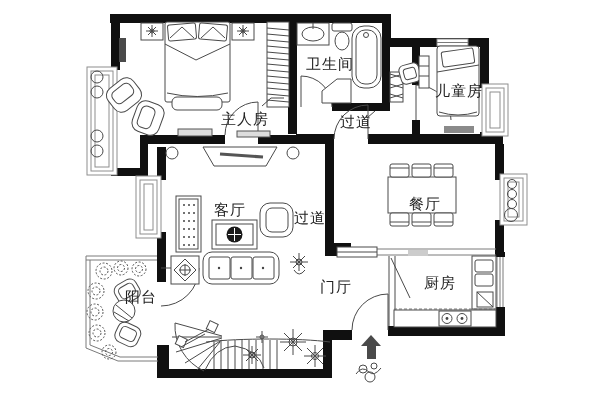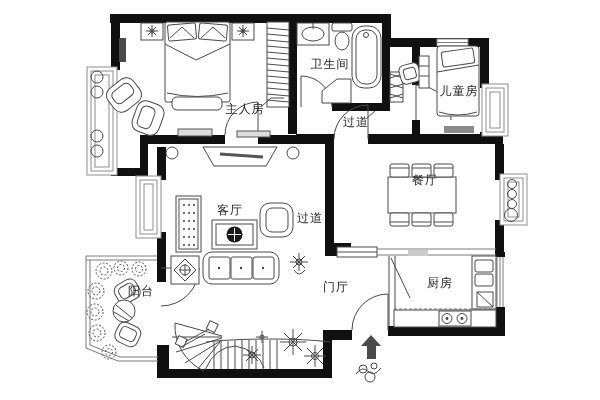--- a/index.html
+++ b/index.html
@@ -1,19 +1,19 @@
 <!DOCTYPE html>
 <html><head>
 <meta charset="utf-8">
 <style>
   html,body{margin:0;padding:0;background:#fff;}
   #stage{position:relative;width:600px;height:400px;background:#fff;overflow:hidden;
          font-family:"DejaVu Sans",sans-serif;}
   #plan-svg{position:absolute;left:0;top:0;}
-  .lbl{position:absolute;transform:translate(-50%,-50%);font-size:12px;color:#222;
+  .lbl{position:absolute;transform:translate(-50%,-50%);font-size:15px;color:#222;
        letter-spacing:1px;white-space:nowrap;line-height:1;}
   
   .w{fill:#101010;stroke:none;}
   .ln{fill:none;stroke:#4a4a4a;stroke-width:1;}
   .lnf{fill:#fff;stroke:#4a4a4a;stroke-width:1;}
   .win{fill:#fff;stroke:#8e8e8e;stroke-width:1;}
   .thin{fill:none;stroke:#7a7a7a;stroke-width:1;}
   .dash{stroke-dasharray:3 2;}
   .shrub{fill:none;stroke:#555;stroke-width:1;stroke-dasharray:2 1.6;}
   .dk{fill:#4a4a4a;stroke:none;}
@@ -445,23 +445,23 @@
       <circle class="ln" cx="262" cy="337" r="2"></circle>
         </g>
   </g>
 
   <g>
     <polyline class="ln" points="262,106 271,98 284,98"></polyline>
     <line class="ln" x1="367" y1="118" x2="375" y2="111"></line>
   </g>
 </svg>
 
-  <div class="lbl" style="left:245px;top:109px">主人房</div>
+  <div class="lbl" style="left:245px;top:119px">主人房</div>
   <div class="lbl" style="left:330px;top:64px">卫生间</div>
   <div class="lbl" style="left:356px;top:122px">过道</div>
   <div class="lbl" style="left:459px;top:91px">儿童房</div>
   <div class="lbl" style="left:230px;top:210px">客厅</div>
   <div class="lbl" style="left:310px;top:218px">过道</div>
-  <div class="lbl" style="left:425px;top:180px">餐厅</div>
+  <div class="lbl" style="left:425px;top:204px">餐厅</div>
   <div class="lbl" style="left:336px;top:287px">门厅</div>
   <div class="lbl" style="left:440px;top:283px">厨房</div>
-  <div class="lbl" style="left:141px;top:291px">阳台</div>
+  <div class="lbl" style="left:141px;top:297px">阳台</div>
 </div>
 
 </body></html>

